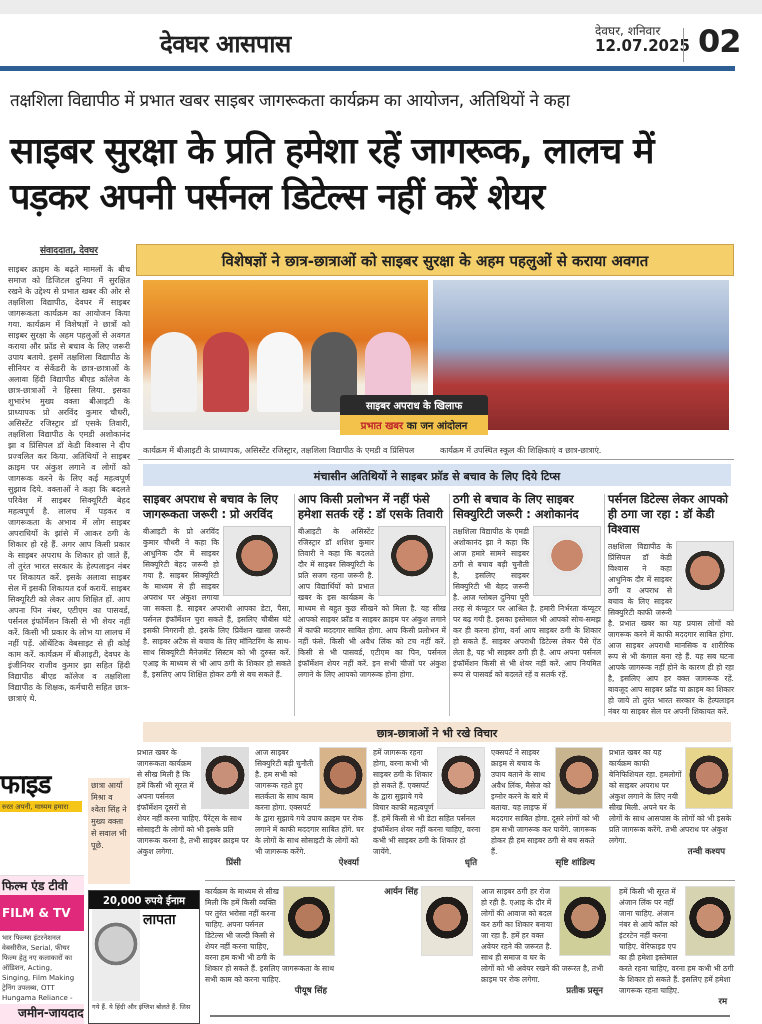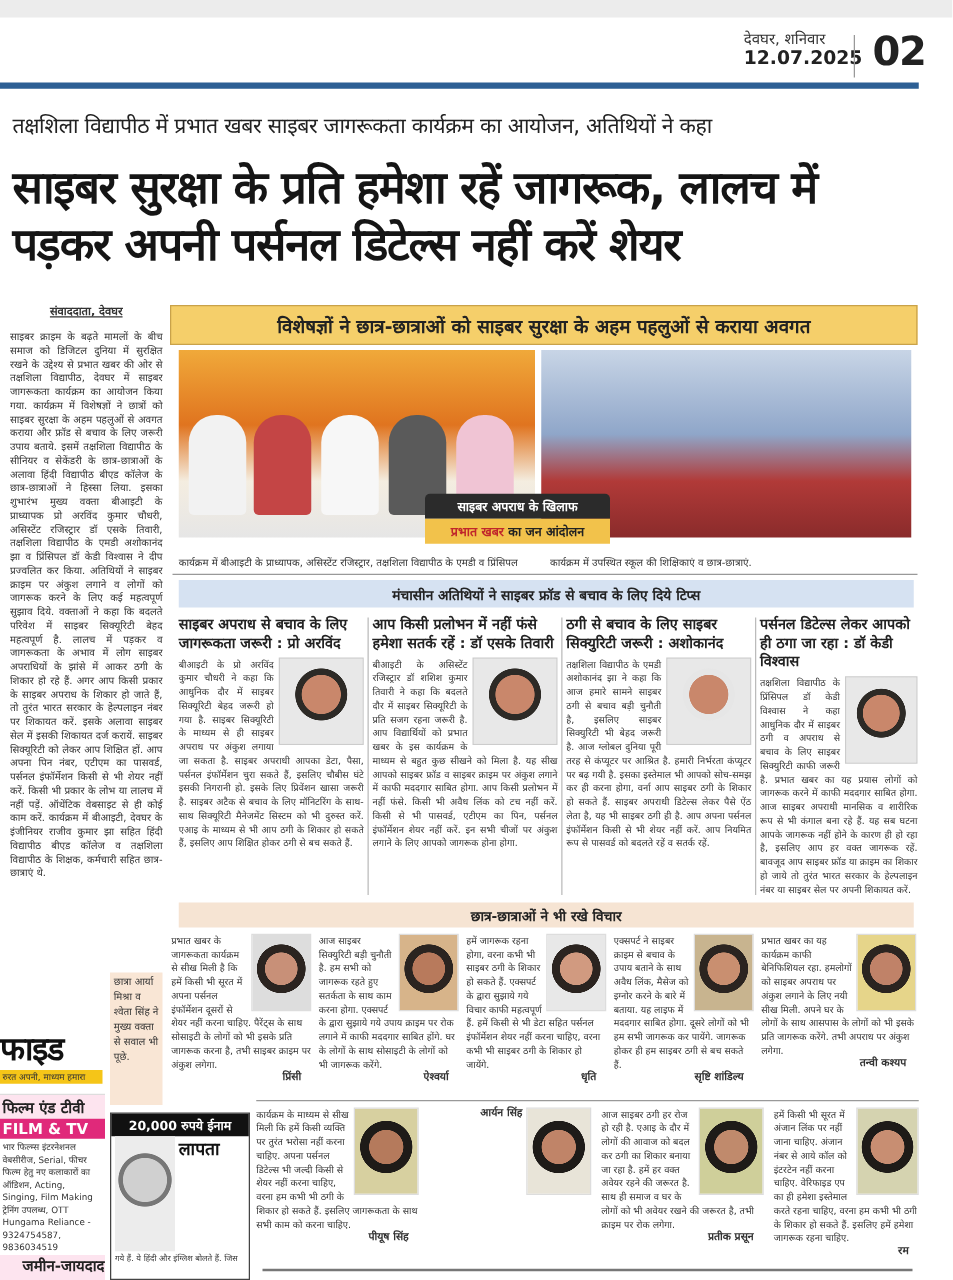--- a/index.html
+++ b/index.html
@@ -40,46 +40,47 @@
   .tip-title { font-size: 11.5px; font-weight: bold; line-height: 15px; color: #222; margin-bottom: 4px; }
   .tip-photo { float: right; width: 68px; height: 70px; margin: 0 0 2px 4px; border: 1px solid #ccc; background: radial-gradient(circle at 50% 42%, #c9876b 0 30%, #2d2a26 31% 40%, #e8e8e8 41%); }
   .tip-body { font-size: 7.5px; line-height: 11px; color: #333; text-align: justify; }
   .tip-sep { position: absolute; top: 494px; width: 1px; height: 222px; background: #bbb; }
 
   .views-banner { position: absolute; left: 143px; top: 722px; width: 588px; height: 20px; background: #f6e4d3; display: flex; align-items: center; justify-content: center; font-size: 11px; font-weight: bold; color: #222; text-align: right; }
   .view { position: absolute; width: 112px; font-size: 7.5px; line-height: 11px; color: #333; }
   .view-photo { float: right; width: 48px; height: 62px; margin: 0 0 2px 3px; border: 1px solid #ddd; }
   .view-name { font-weight: bold; font-size: 8.5px; text-align: right; padding-right: 8px; }
   .aside { position: absolute; left: 88px; top: 778px; width: 42px; height: 106px; background: #f9e6d5; font-size: 8px; line-height: 12px; color: #333; padding: 2px 3px; }
-  .ad-find { position: absolute; left: 0; top: 820px; width: 82px; height: 42px; background: #fff; }
+  .ad-find { position: absolute; left: 0; top: 765px; width: 82px; height: 42px; background: #fff; }
   .find-text { font-size: 26px; font-weight: bold; color: #111; letter-spacing: -1px; }
   .find-sub { font-size: 7px; background: #f5c518; padding: 1px 2px; color: #333; }
   .film-box { position: absolute; left: 0; top: 875px; width: 84px; height: 125px; background: #fff; border-top: 1px solid #ddd; }
   .film-hi { font-size: 12px; font-weight: bold; color: #222; background: #fde4ef; padding: 1px 2px; }
-  .film-en { font-size: 12px; font-weight: bold; color: #fff; background: #e0297a; padding: 1px 2px; }
+  .film-en { font-size: 12px; font-weight: bold; color: #fff; background: #e0297a; padding: 11px 2px; }
   .film-body { font-size: 7px; line-height: 10px; color: #333; padding: 2px; }
   .film-code { font-size: 6px; text-align: right; color: #444; padding-right: 2px; }
   .land-bar { position: absolute; left: 0; top: 1004px; width: 84px; height: 20px; background: #fde4ef; font-size: 12px; font-weight: bold; color: #222; padding-left: 18px; }
 
   .missing { position: absolute; left: 88px; top: 890px; width: 112px; height: 134px; border: 1px solid #444; background: #fff; }
   .missing-head { background: #111; color: #fff; font-weight: bold; font-size: 10px; text-align: center; padding: 2px 0; }
   .missing-photo { position: absolute; left: 3px; top: 18px; width: 48px; height: 92px; background: radial-gradient(circle at 50% 38%, #d0d0d0 0 28%, #777 29% 34%, #ececec 35%); }
   .missing-title { position: absolute; left: 54px; top: 18px; font-size: 14px; font-weight: bold; color: #111; }
   .missing-body { position: absolute; left: 54px; top: 36px; width: 56px; font-size: 6.5px; line-height: 9px; color: #333; }
   .missing-foot { position: absolute; left: 3px; top: 112px; width: 106px; font-size: 6.5px; line-height: 9px; color: #333; }
 
   .rule-bottom { position: absolute; left: 210px; top: 1015px; width: 520px; height: 2px; background: #777; }
   .right-edge { position: absolute; left: 745px; top: 66px; width: 17px; height: 958px; background: #fff; }
 </style>
 </head>
 <body>
 
 <div class="top-strip"></div>
 
 <div class="masthead">
+  <div class="section-title">देवघर आसपास</div>
   <div class="date-block">
     <div class="date-city">देवघर, शनिवार</div>
     <div class="date-val">12.07.2025</div>
   </div>
   <div class="vsep"></div>
   <div class="page-num">02</div>
 </div>
 <div class="blue-rule"></div>
 
 <div class="kicker">तक्षशिला विद्यापीठ में प्रभात खबर साइबर जागरूकता कार्यक्रम का आयोजन, अतिथियों ने कहा</div>

